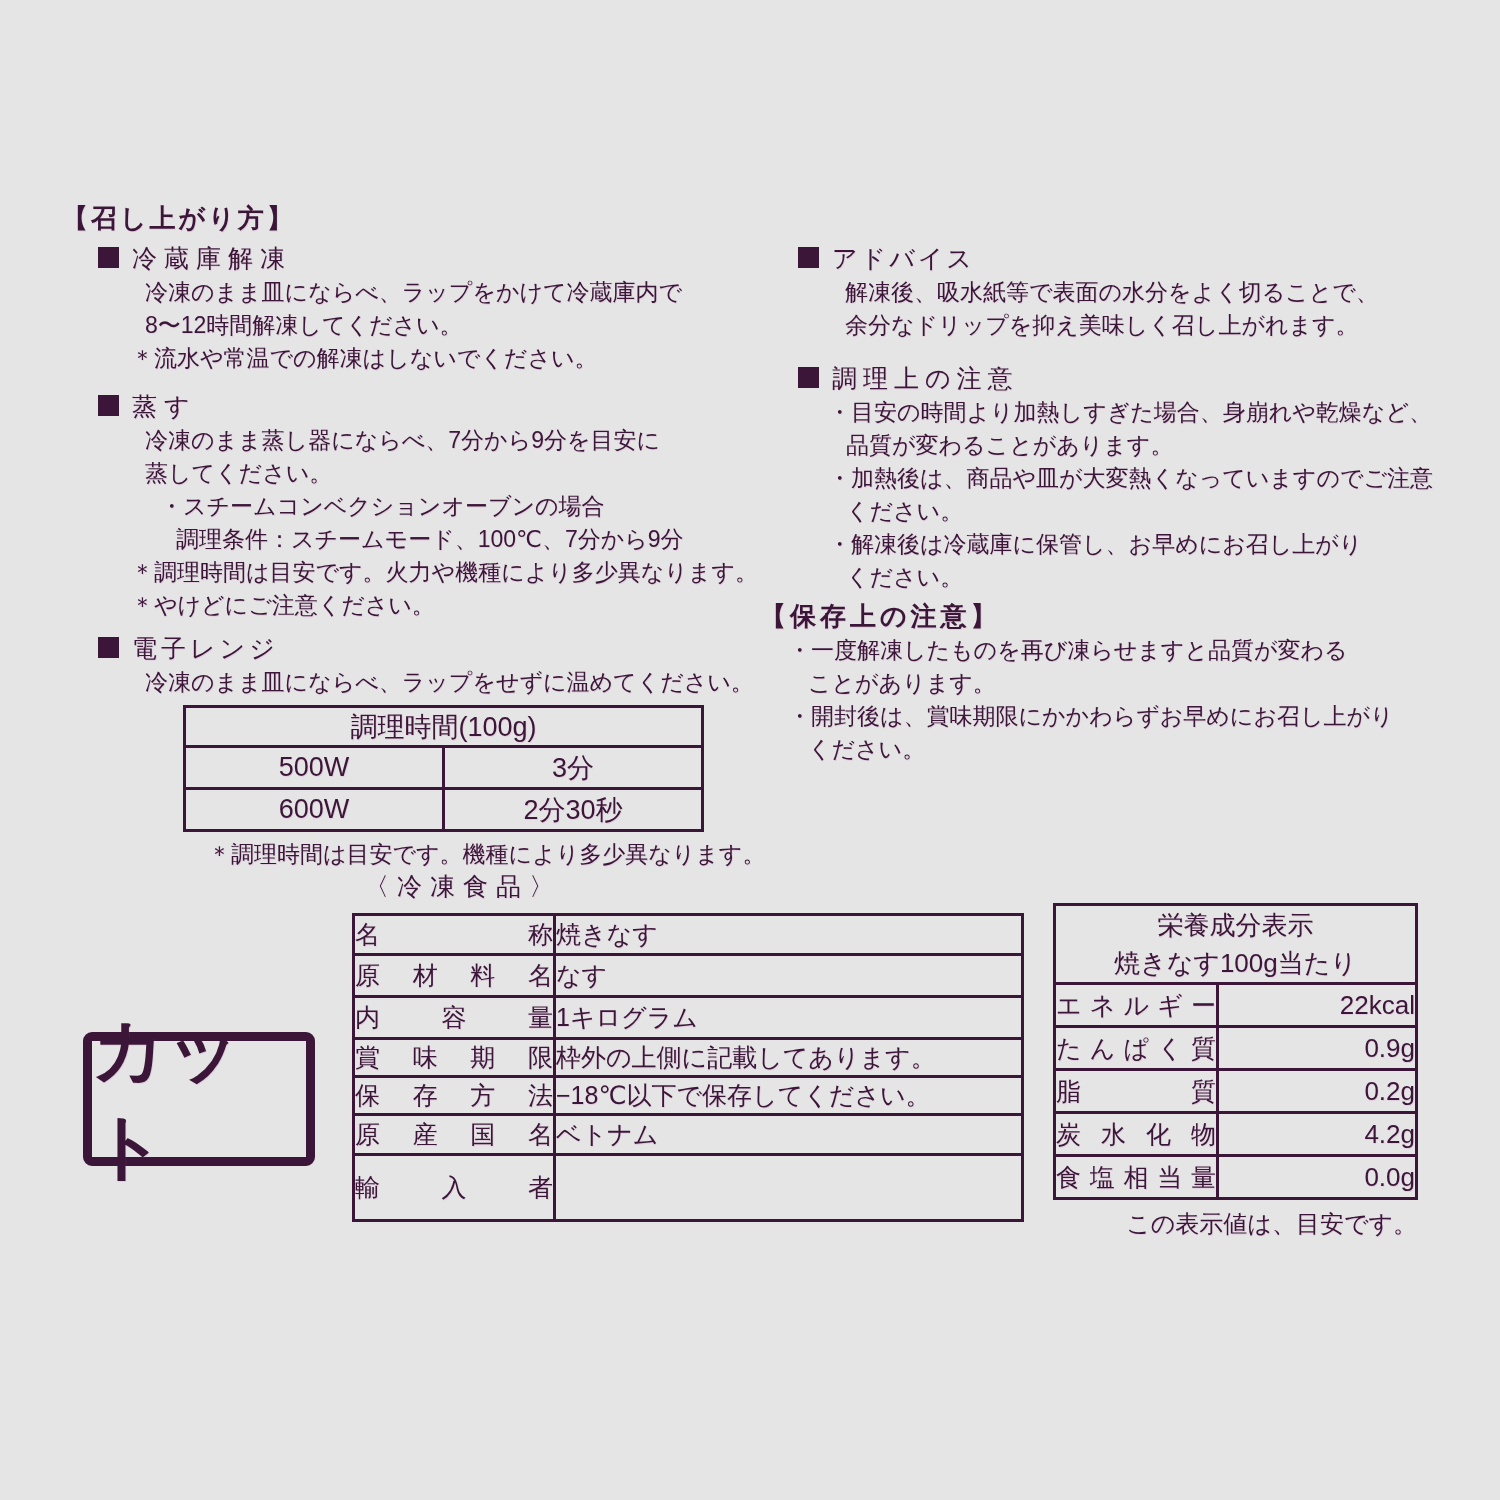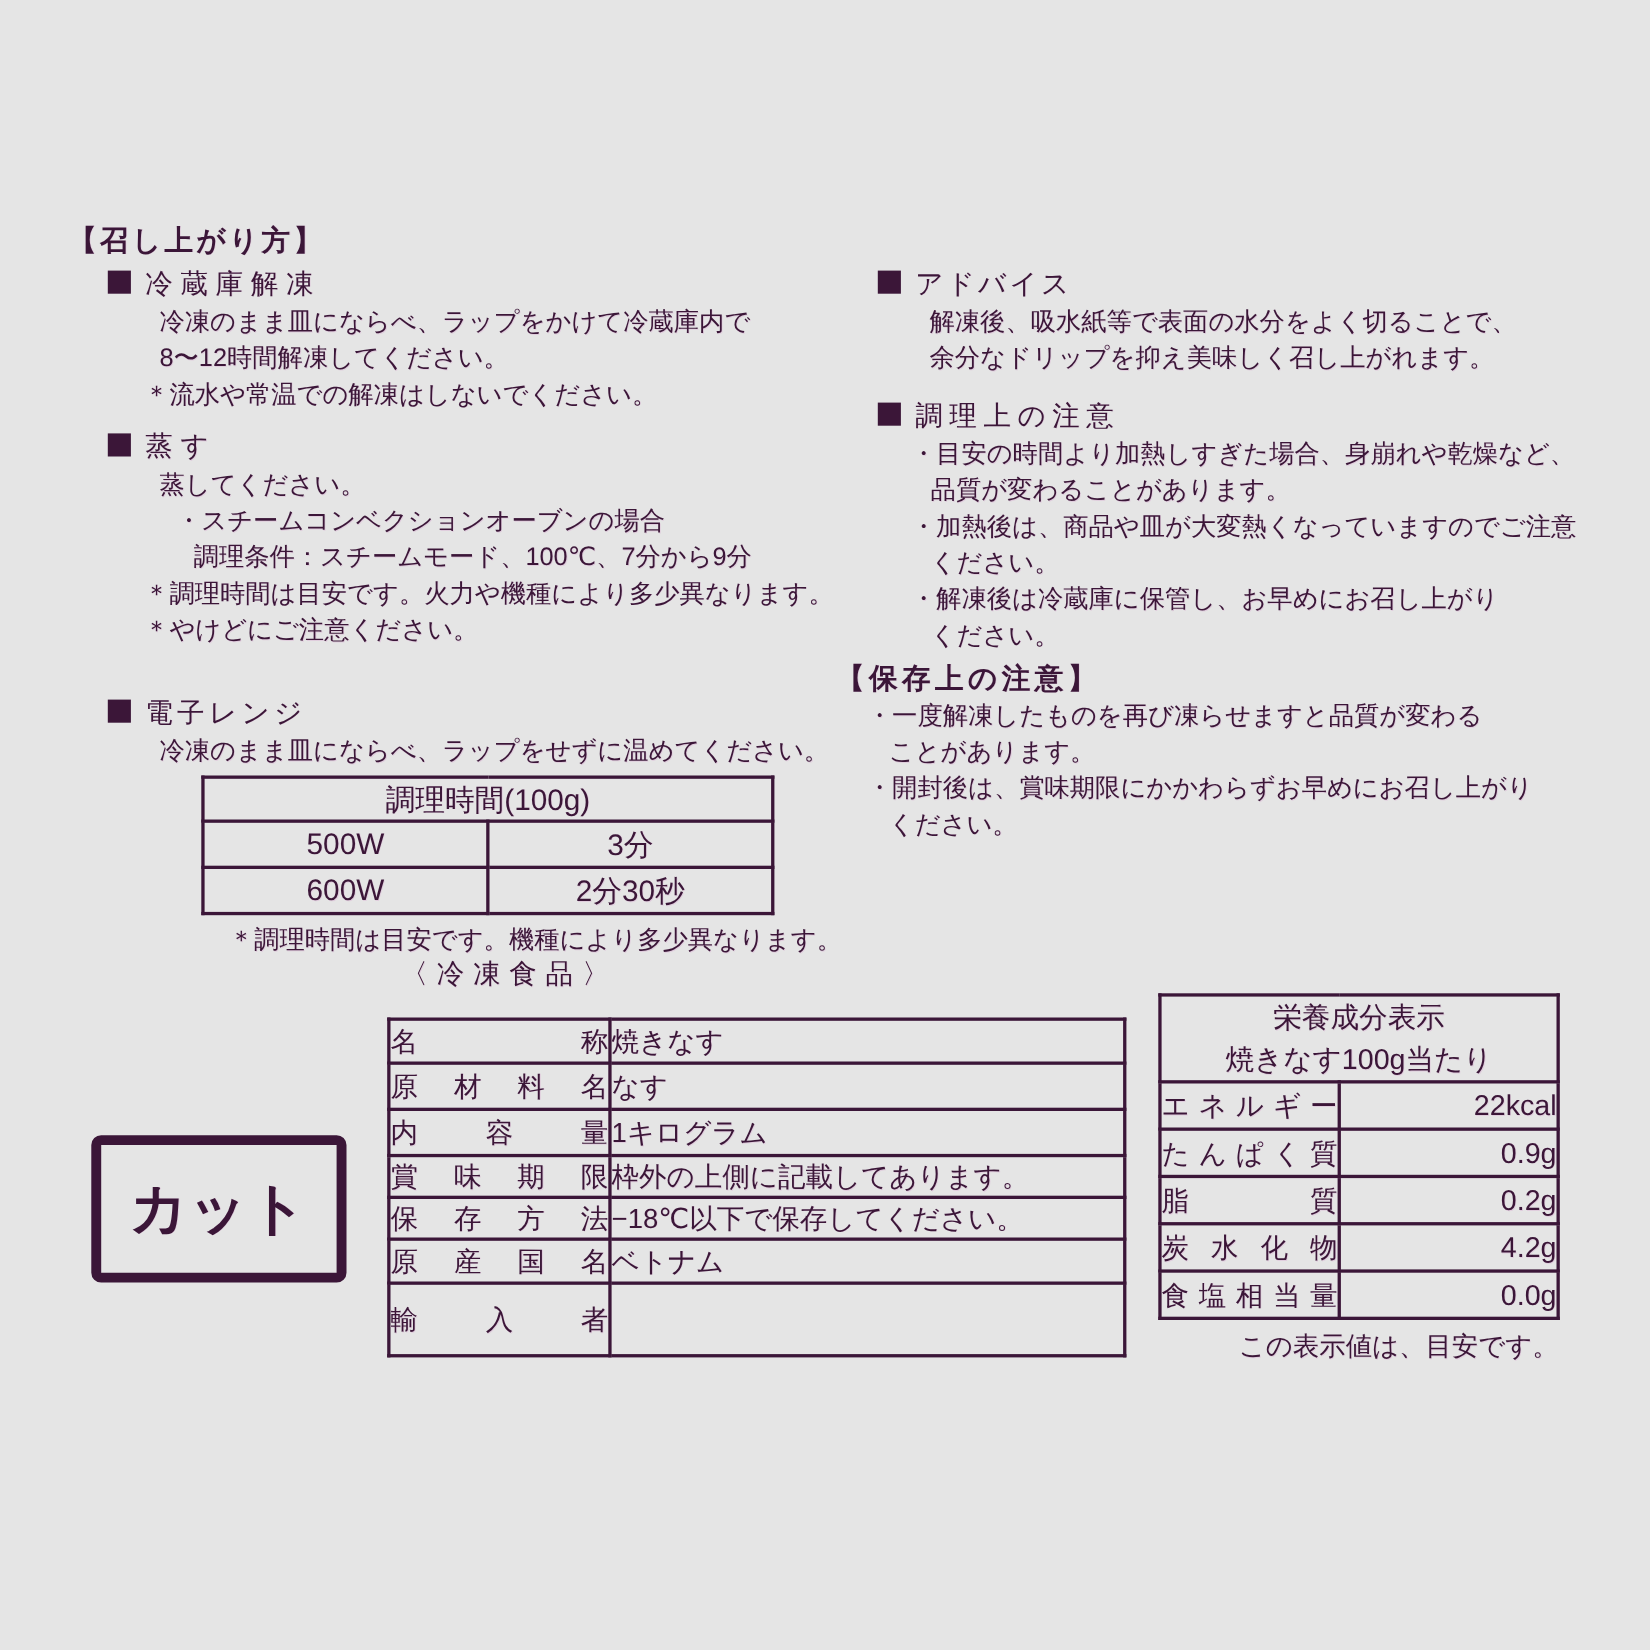--- a/index.html
+++ b/index.html
@@ -19,40 +19,40 @@
   .ml30{margin-left:30px}.ml48{margin-left:48px}.ml28{margin-left:28px}.ml110{margin-left:110px}.ml12{margin-left:12px}
 
   
   .mw-table{border-collapse:collapse;margin:6px 0 6px 85px;}
   .mw-table td{border:3px solid currentColor;text-align:center;font-size:27px;padding:0;}
   .mw-table td.c{width:256px;}
   .mw-hd{height:40px;}
   .mw-r{height:42px;}
 
   
-  .prod-table{border-collapse:collapse;margin-top:22px;}
+  .prod-table{border-collapse:collapse;margin-top:10px;}
   .prod-table td{border:3px solid currentColor;font-size:25px;padding:0;}
   .lbl{width:198px;text-align:justify;text-align-last:justify;text-justify:inter-character;
        padding:0 20px 0 16px;white-space:pre-line;}
   .val{width:465px;padding-left:18px;white-space:nowrap;}
   .r40{height:40px}.r42{height:42px}.r38{height:38px}.r74{height:74px}.r66{height:66px}
 
   
   .nut-table{border-collapse:collapse;}
   .nut-table td{border:3px solid currentColor;padding:0;}
   .nut-hd{text-align:center;font-size:26px;line-height:38px;padding:9px 0 7px;}
   .nut-lbl{width:160px;font-size:25px;text-align:justify;text-align-last:justify;text-justify:inter-character;
            padding:0 14px;height:40px;}
   .nut-val{width:196px;font-size:26px;text-align:right;padding-right:12px;white-space:nowrap;}
   .nut-note{width:364px;text-align:right;font-size:24px;margin-top:8px;white-space:nowrap;}
 
   
   .cut{position:absolute;left:83px;top:1032px;width:232px;height:134px;box-sizing:border-box;
        border:9px solid currentColor;border-radius:9px;display:flex;align-items:center;justify-content:center;
-       font-size:52px;font-weight:bold;letter-spacing:1px;}
+       font-size:72px;font-weight:bold;letter-spacing:1px;}
 </style>
 </head>
 <body>
 
 <div class="sheet">
 
   <div class="abs bracket-title ls3" style="left:62px;top:200px;">【召し上がり方】</div>
 
   <div class="abs" style="left:98px;top:240px;">
     <div class="h2">
@@ -60,20 +60,21 @@
     </div>
     <div class="t23 ml47">冷凍のまま皿にならべ、ラップをかけて冷蔵庫内で</div>
     <div class="t23 ml47">8〜12時間解凍してください。</div>
     <div class="t23 ml33">＊流水や常温での解凍はしないでください。</div>
   </div>
 
   <div class="abs" style="left:98px;top:388px;">
     <div class="h2">
       <span class="sq"></span><span class="ls7">蒸す</span>
     </div>
+    <div class="t23 ml47">冷凍のまま蒸し器にならべ、7分から9分を目安に</div>
     <div class="t23 ml47">蒸してください。</div>
     <div class="t23 ml62">・スチームコンベクションオーブンの場合</div>
     <div class="t23 ml78">調理条件：スチームモード、100℃、7分から9分</div>
     <div class="t23 ml33">＊調理時間は目安です。火力や機種により多少異なります。</div>
     <div class="t23 ml33">＊やけどにご注意ください。</div>
   </div>
 
   <div class="abs" style="left:98px;top:630px;">
     <div class="h2">
       <span class="sq"></span><span class="ls4">電子レンジ</span>

